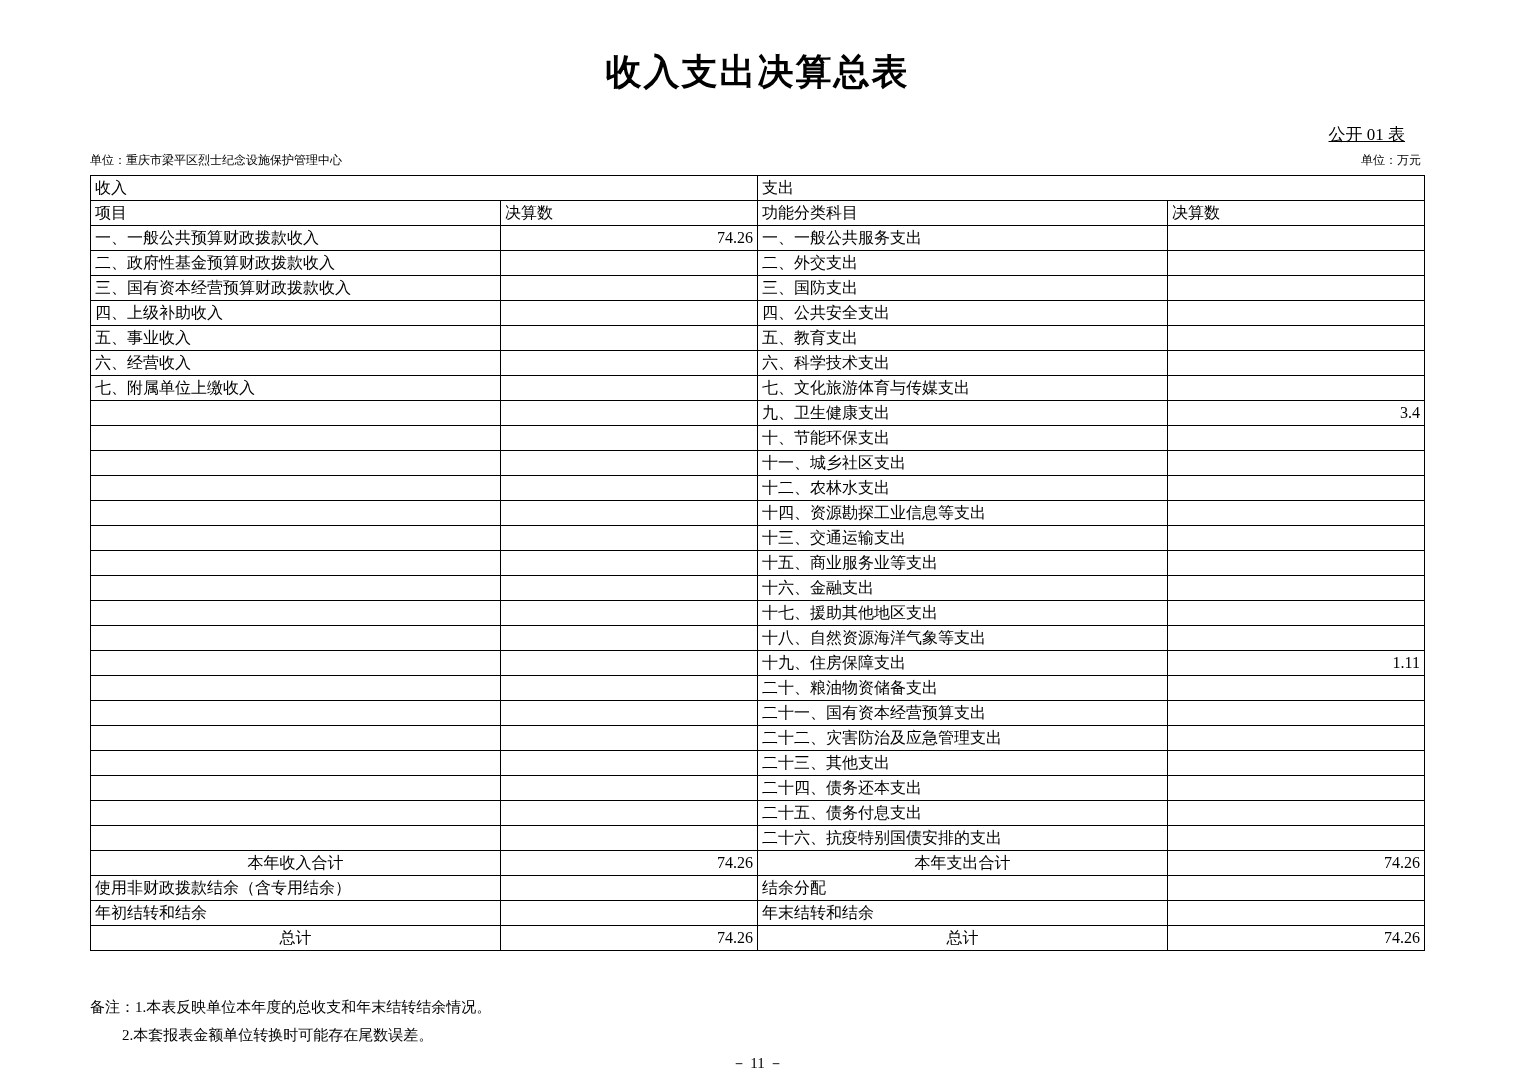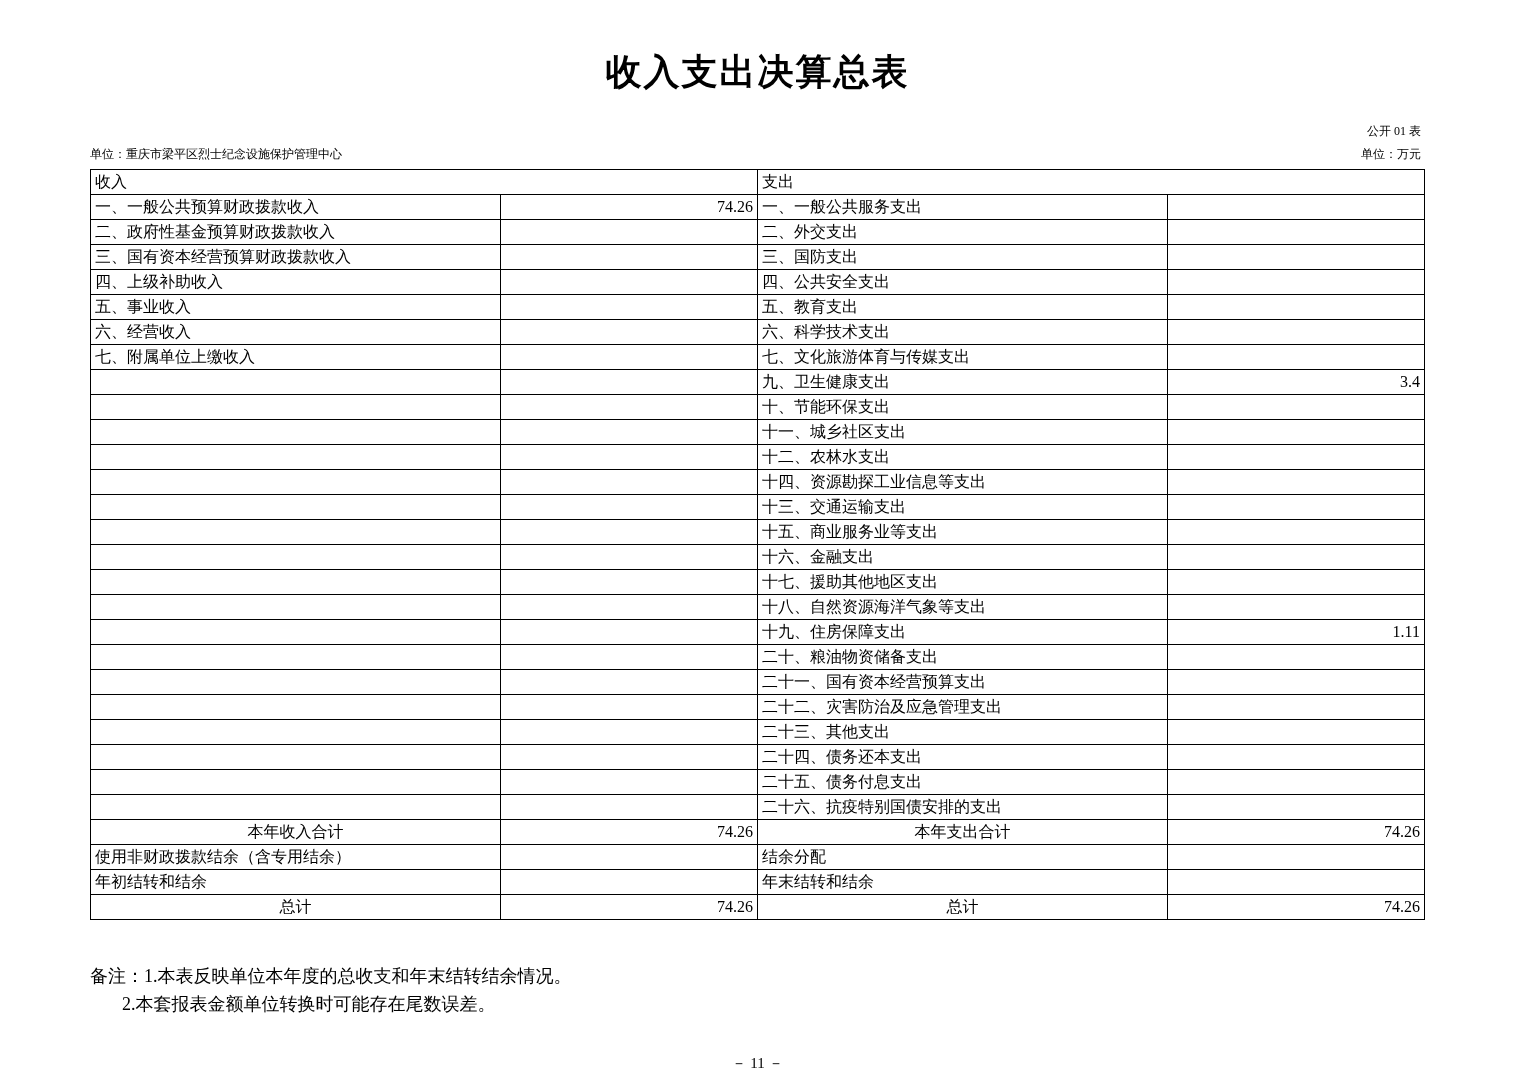--- a/index.html
+++ b/index.html
@@ -26,23 +26,24 @@
     text-align: center;
     font-size: 36px;
     font-weight: bold;
     letter-spacing: 2px;
     margin-top: 48px;
     margin-bottom: 0;
     font-family: "Liberation Serif", "DejaVu Serif", serif;
   }
   .form-code {
     text-align: right;
-    font-size: 12px;
+    font-size: 17px;
     margin-top: 26px;
-    margin-right: 4px;
+    margin-right: 20px;
+    text-decoration: underline;
   }
   .meta-row {
     display: flex;
     justify-content: space-between;
     align-items: flex-end;
     font-size: 12px;
     margin-top: 6px;
     margin-bottom: 6px;
   }
   .meta-left {
@@ -71,21 +72,21 @@
   .c-head {
     text-align: left;
   }
   .col-item { width: 410px; }
   .col-num  { width: 257px; }
   .txt-left { text-align: left; }
   .txt-right { text-align: right; padding-right: 8px; }
   .txt-center { text-align: center; }
   .notes {
     margin-top: 42px;
-    font-size: 18px;
+    font-size: 15px;
     line-height: 28px;
   }
   .notes .line2 {
     padding-left: 32px;
   }
   .page-number {
     position: absolute;
     bottom: 44px;
     left: 0;
     width: 100%;
@@ -112,20 +113,26 @@
       <col class="col-item">
       <col class="col-num">
       <col class="col-item">
       <col class="col-num">
     </colgroup>
     <thead>
       <tr>
         <th class="c-head" colspan="2">收入</th>
         <th class="c-head" colspan="2">支出</th>
       </tr>
+      <tr>
+        <th class="c-head">项目</th>
+        <th class="c-head">决算数</th>
+        <th class="c-head">功能分类科目</th>
+        <th class="c-head">决算数</th>
+      </tr>
     </thead>
     <tbody id="table-body">
         <tr>
           <td class="txt-left">一、一般公共预算财政拨款收入</td>
           <td class="txt-right">74.26</td>
           <td class="txt-left">一、一般公共服务支出</td>
           <td class="txt-right"></td>
         </tr>
         <tr>
           <td class="txt-left">二、政府性基金预算财政拨款收入</td>

